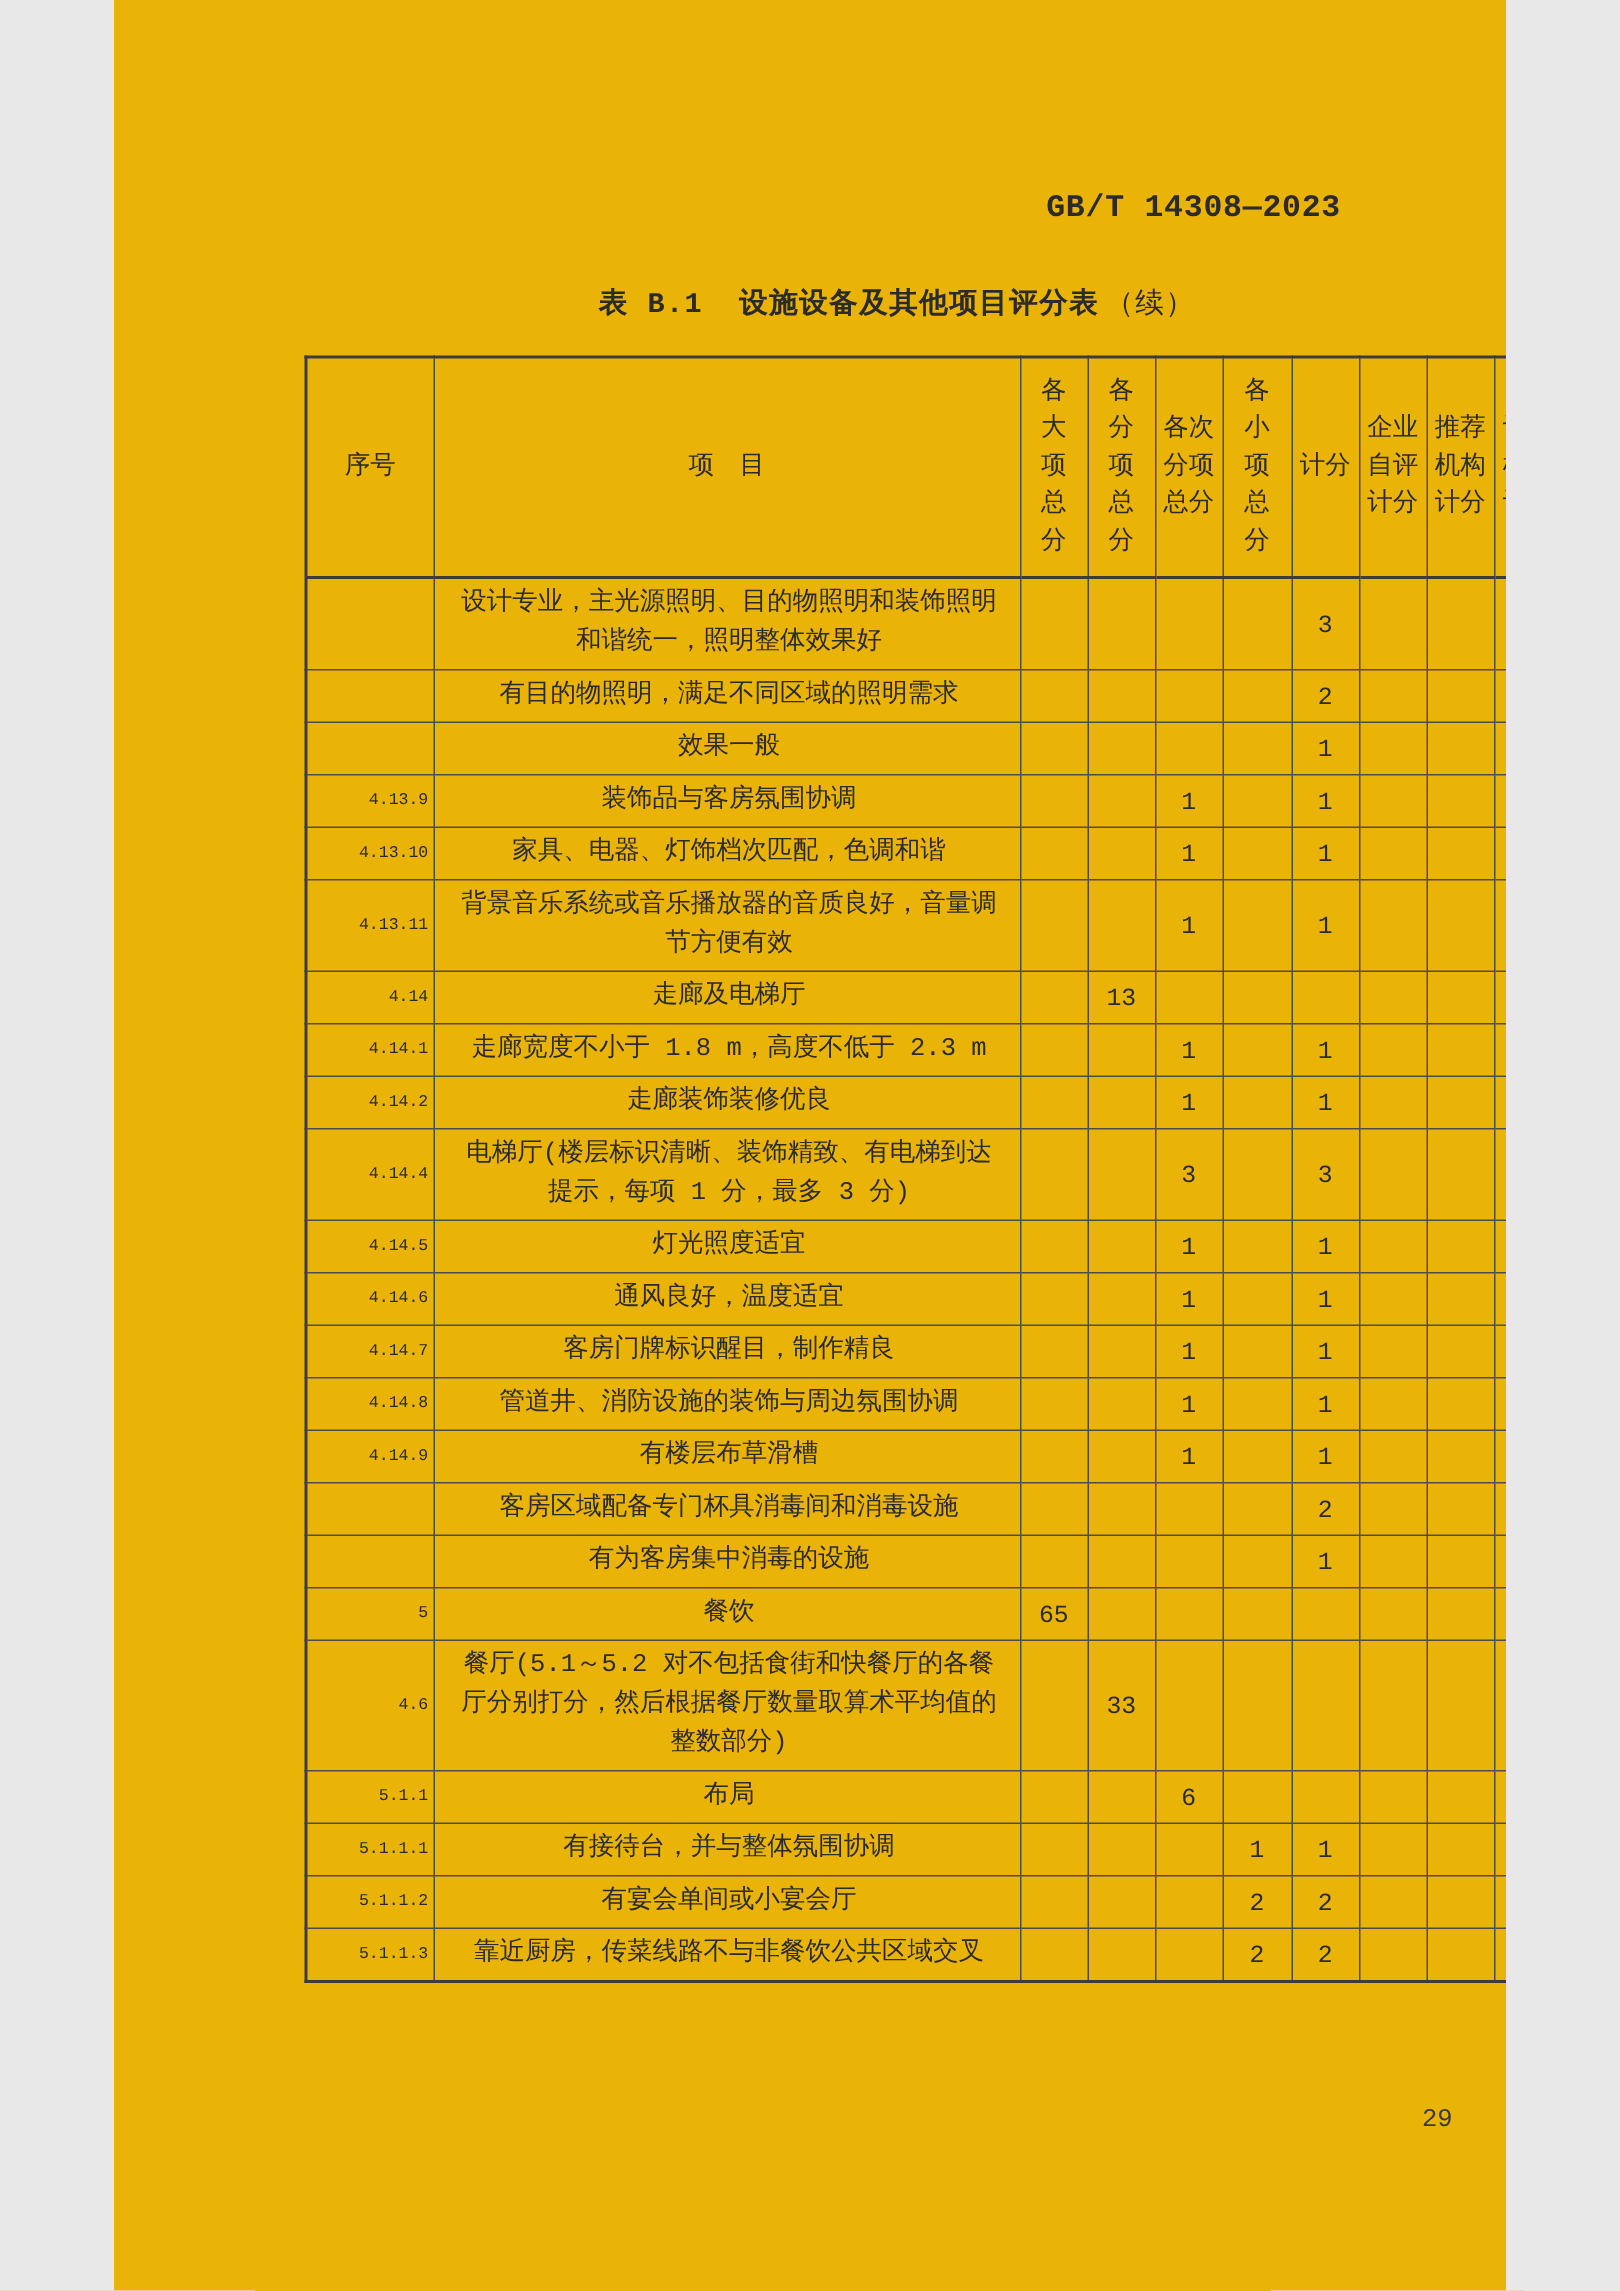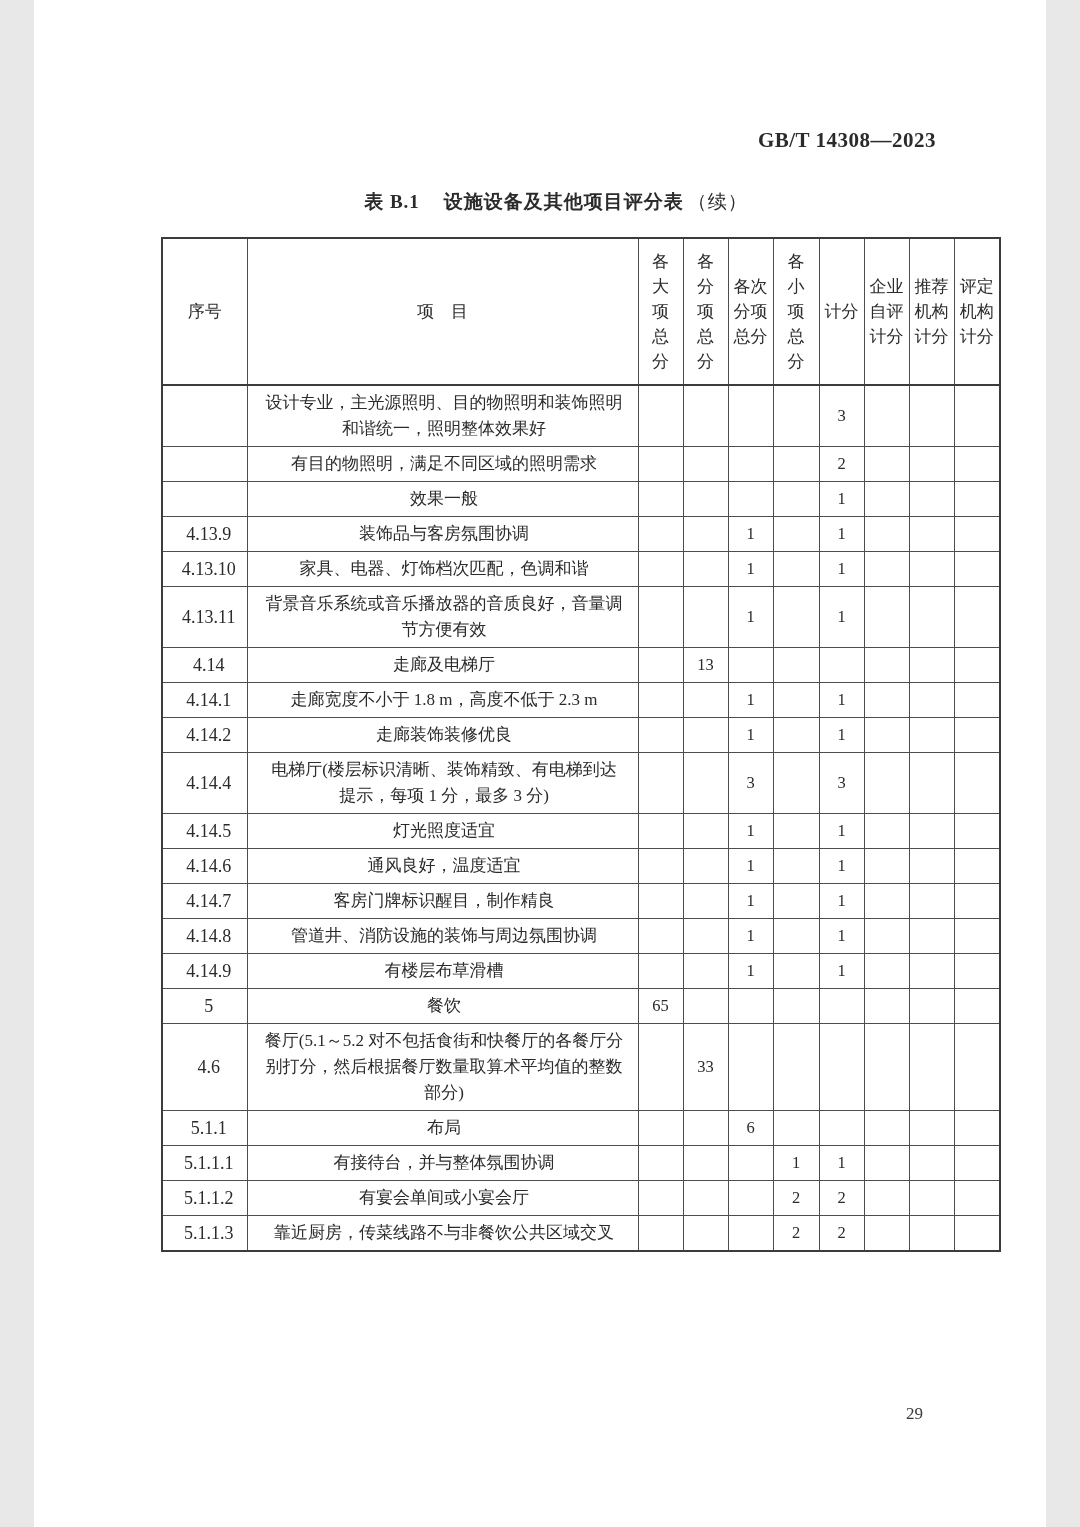--- a/index.html
+++ b/index.html
@@ -1,21 +1,21 @@
 <!DOCTYPE html>
 <html><head>
 <meta charset="utf-8">
 <style>
   html,body{margin:0;padding:0;background:#e8e8e8;}
   .page{
     position:relative;
-    width:1012px;height:1527px;
+    width:928px;height:1527px;
     margin:0 auto;
-    background:#ffffff;
-    font-family:Liberation Serif, serif;
+    background:#eab308;
+    font-family:Liberation Mono, monospace;
     color:#2b2b2b;
     overflow:hidden;
   }
   .doc-number{
     position:absolute;
     top:128px;right:110px;
     font-size:21px;
     font-weight:bold;
     letter-spacing:0.5px;
     white-space:pre;
@@ -47,23 +47,23 @@
   .score-table thead th{
     font-weight:normal;
     font-size:17px;
     text-align:center;
     padding:0;
     border-bottom:2px solid #3c3c3c;
   }
   .score-table thead th .hl{display:block;line-height:25px;}
   .score-table tbody tr{height:34px;}
   td.c-no{
-    text-align:center;
+    text-align:right;
     padding:2px 3px 2px 11px;
-    font-size:18px;
+    font-size:11px;
   }
   td.c-item{
     text-align:center;
     padding:4px 14px 4px 17px;
     font-size:17px;
     line-height:26px;
   }
   td.c-num{
     text-align:center;
     font-size:16.5px;
@@ -329,20 +329,44 @@
           <td class="c-num"></td>
           <td class="c-num"></td>
           <td class="c-num">1</td>
           <td class="c-num"></td>
           <td class="c-num">1</td>
           <td class="c-num"></td>
           <td class="c-num"></td>
           <td class="c-num"></td>
         </tr>
         <tr>
+          <td class="c-no"></td>
+          <td class="c-item">客房区域配备专门杯具消毒间和消毒设施</td>
+          <td class="c-num"></td>
+          <td class="c-num"></td>
+          <td class="c-num"></td>
+          <td class="c-num"></td>
+          <td class="c-num">2</td>
+          <td class="c-num"></td>
+          <td class="c-num"></td>
+          <td class="c-num"></td>
+        </tr>
+        <tr>
+          <td class="c-no"></td>
+          <td class="c-item">有为客房集中消毒的设施</td>
+          <td class="c-num"></td>
+          <td class="c-num"></td>
+          <td class="c-num"></td>
+          <td class="c-num"></td>
+          <td class="c-num">1</td>
+          <td class="c-num"></td>
+          <td class="c-num"></td>
+          <td class="c-num"></td>
+        </tr>
+        <tr>
           <td class="c-no">5</td>
           <td class="c-item">餐饮</td>
           <td class="c-num">65</td>
           <td class="c-num"></td>
           <td class="c-num"></td>
           <td class="c-num"></td>
           <td class="c-num"></td>
           <td class="c-num"></td>
           <td class="c-num"></td>
           <td class="c-num"></td>

